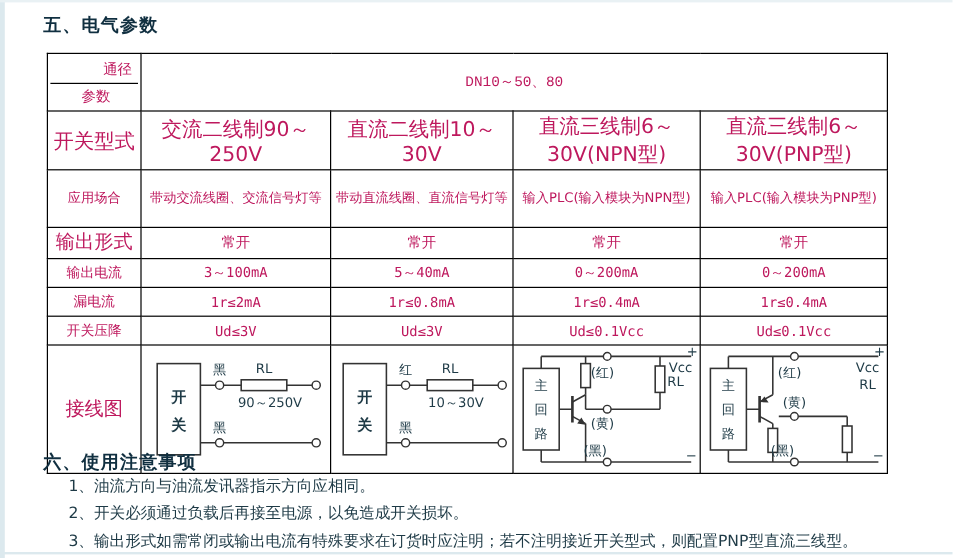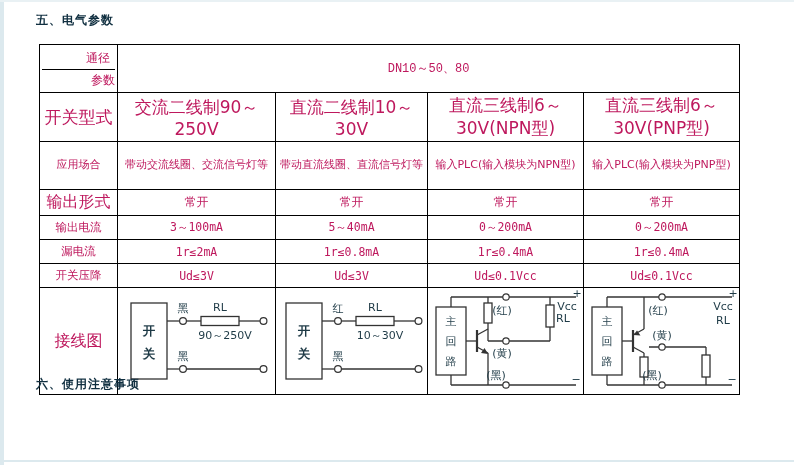--- a/index.html
+++ b/index.html
@@ -6,33 +6,33 @@
   html,body { background:#fff; }
   .page {
     position:relative; width:794px; height:465px; background:#fff;
     font-family:"DejaVu Sans","Liberation Sans",sans-serif;
     color:#1e3a46; overflow:hidden;
   }
   .edge-left  { position:absolute; left:0; top:0; width:4px; height:465px; background:#dce9ee; }
   .edge-top   { position:absolute; left:0; top:0; width:794px; height:2px; background:#e9f1f4; }
   .edge-bottom{ position:absolute; left:0; top:460px; width:794px; height:2px; background:#dce9ee; }
 
-  .sec-title { position:absolute; left:36px; font-size:12px; font-weight:bold; color:#102f40; letter-spacing:1px; }
+  .sec-title { position:absolute; left:36px; font-size:15px; font-weight:bold; color:#102f40; letter-spacing:1px; }
   #title5 { top:12px; }
   #title6 { top:376px;text-align:center; }
 
   table.spec {
     position:absolute; left:39px; top:44px; width:700px;
     border-collapse:collapse; table-layout:fixed;
     font-size:12px; color:#be185d;
   }
   table.spec td { border:1px solid #000; text-align:center; vertical-align:middle; padding:1px 2px; overflow:hidden; }
   td.corner { border:3px solid #000; padding:0; height:48px; }
   .corner-top { height:23px; border-bottom:1px solid #000; text-align:right; padding:3px 5px 0 0; font-size:12px; }
-  .corner-bot { height:21px; text-align:right; padding:2px 0 0 3px; font-size:12px; }
+  .corner-bot { height:21px; text-align:center; padding:2px 0 0 3px; font-size:12px; }
   td.dn { height:48px;font-family:Liberation Mono, monospace; }
   td.rowlabel { width:78px; font-size:16px; }
   tr.r-type td { height:27px; font-size:17px; }
   tr.r-app td { height:48px; font-size:11px; line-height:1.5; }
   tr.r-form td { height:26px; }
   tr.r-cur td, tr.r-leak td, tr.r-drop td { height:24px; font-size:11.5px; }
   tr.r-wire td { height:107px; padding:0; }
   .num { font-family:"DejaVu Sans Mono","DejaVu Sans",monospace; }
 
   .notes { position:absolute; left:57px; top:394px; font-size:13px; line-height:23px; color:#1e3a46; }
@@ -269,13 +269,18 @@
           <text x="147" y="8">+</text>
           <text x="137" y="21">Vcc</text>
           <text x="146" y="94">−</text>
         </svg>
       </td>
     </tr>
   </tbody>
     </table>
 
   <div class="sec-title" id="title6">六、使用注意事项</div>
+  <div class="notes">
+    <div>1、油流方向与油流发讯器指示方向应相同。</div>
+    <div>2、开关必须通过负载后再接至电源，以免造成开关损坏。</div>
+    <div>3、输出形式如需常闭或输出电流有特殊要求在订货时应注明；若不注明接近开关型式，则配置PNP型直流三线型。</div>
+  </div>
 </div>
 
 </body></html>

